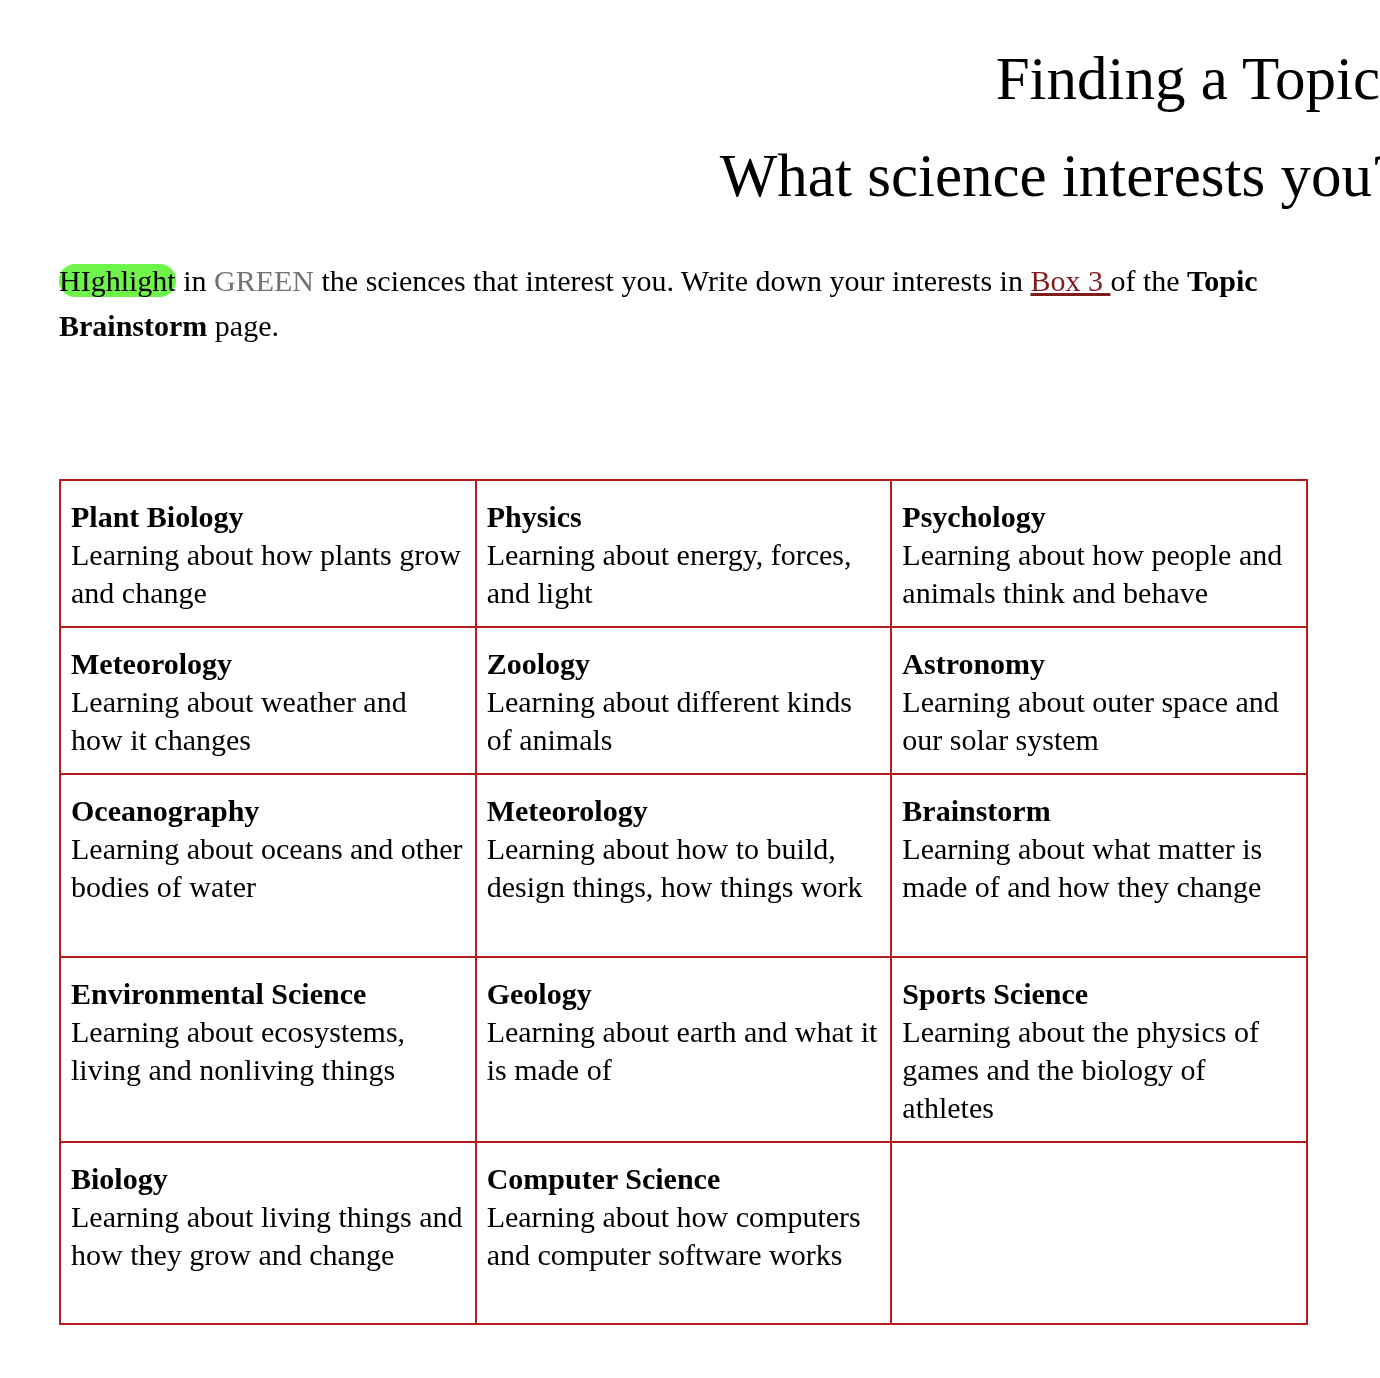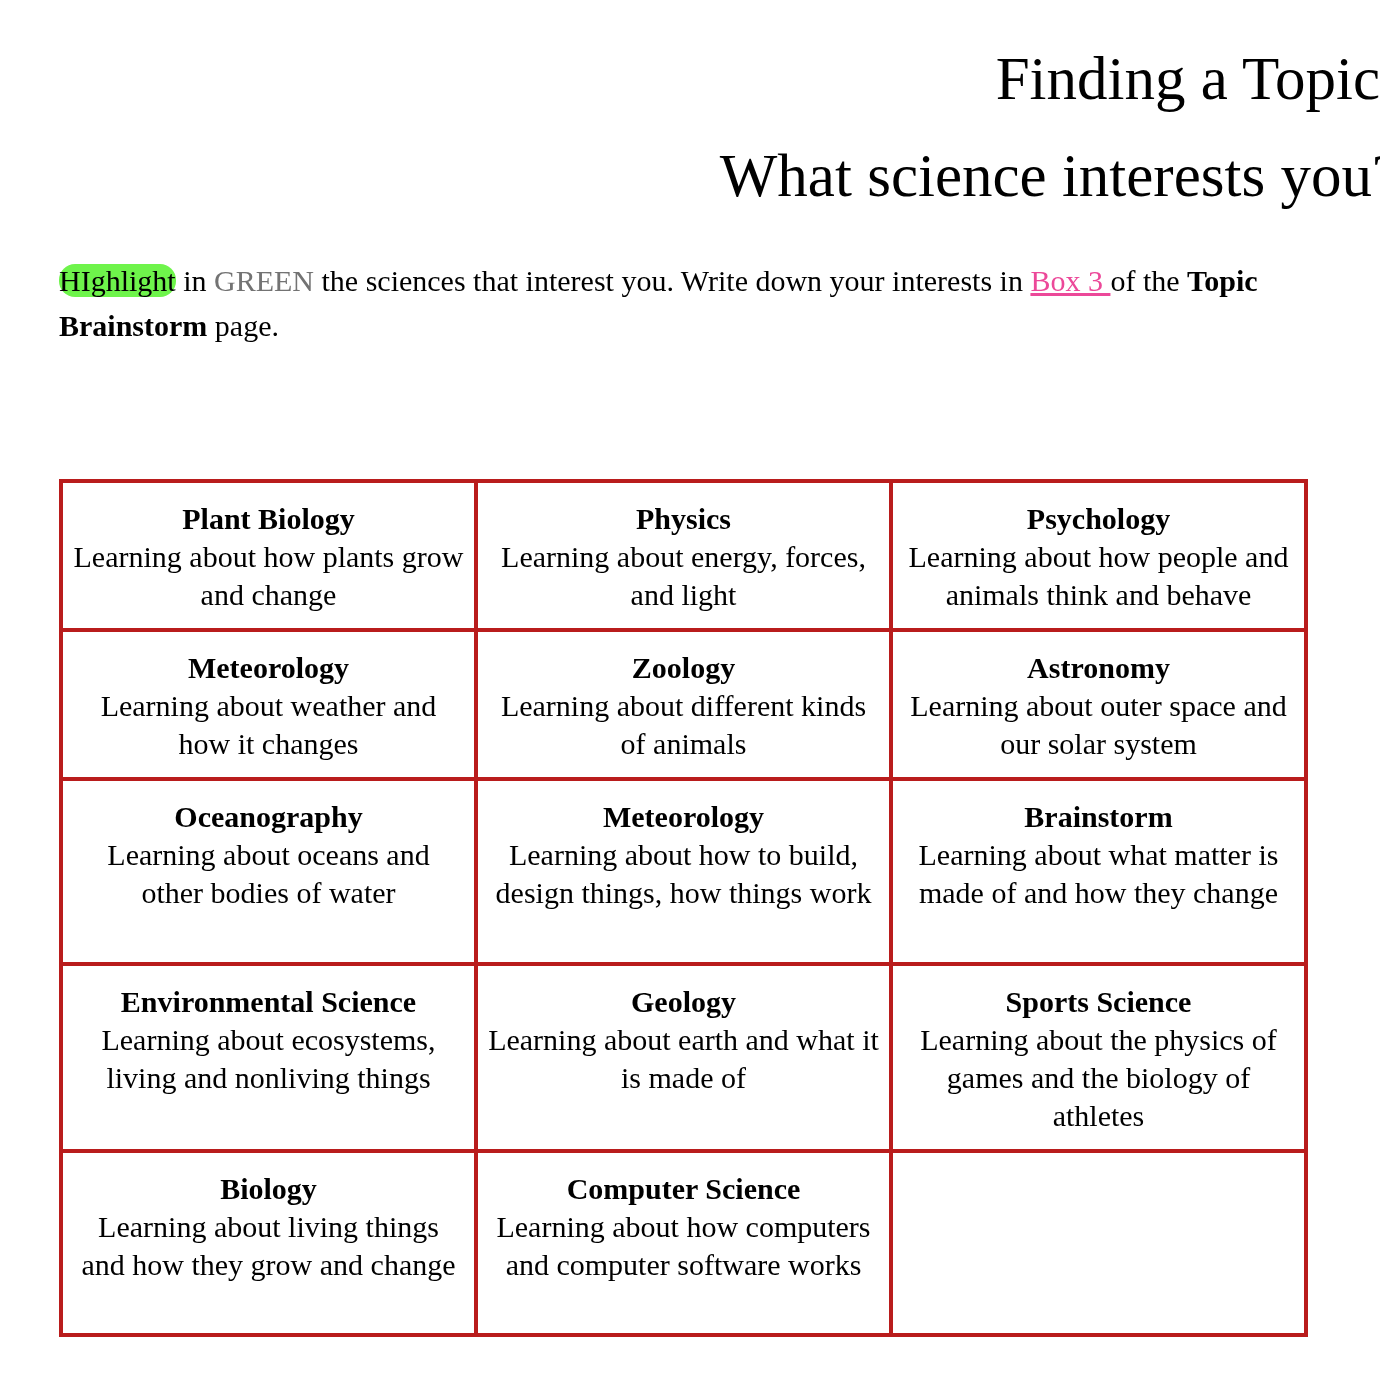--- a/index.html
+++ b/index.html
@@ -12,28 +12,28 @@
     font-size: 61px; line-height: 88px; margin: 0; font-weight: normal;
   }
   #t1 { top: 35px; }
   #t2 { top: 132px; padding-left: 19px; }
   .intro {
     position: absolute; left: 59px; top: 258px; width: 1260px;
     font-size: 30px; line-height: 45px;
   }
   .hl { background: #6ef44b; color: #000; border-radius: 16px; }
   .green { color: #737373; }
-  .link { color: #ec4899; text-decoration: underline; cursor: pointer; text-align: right; }
+  .link { color: #7f1d1d; text-decoration: underline; cursor: pointer; text-align: right; }
   .bold { font-weight: bold; }
   table.grid {
     position: absolute; left: 59px; top: 479px;
     border-collapse: collapse; table-layout: fixed; width: 1249px;
   }
   table.grid td {
-    border: 4px solid #b91c1c; vertical-align: top; text-align: center;
+    border: 2px solid #b91c1c; vertical-align: top; text-align: left;
     font-size: 30px; line-height: 38px; padding: 17px 10px 14px 10px; width: 33.33%;
   }
   table.grid tr.r1 td { height: 112px; }
   table.grid tr.r2 td { height: 112px; }
   table.grid tr.r3 td { height: 150px; margin-left: 7px; }
   table.grid tr.r4 td { height: 150px; }
   table.grid tr.r5 td { height: 149px; }
   .cell-title { font-weight: bold; display: block; }
   .cell-desc { display: block; }
 </style>

